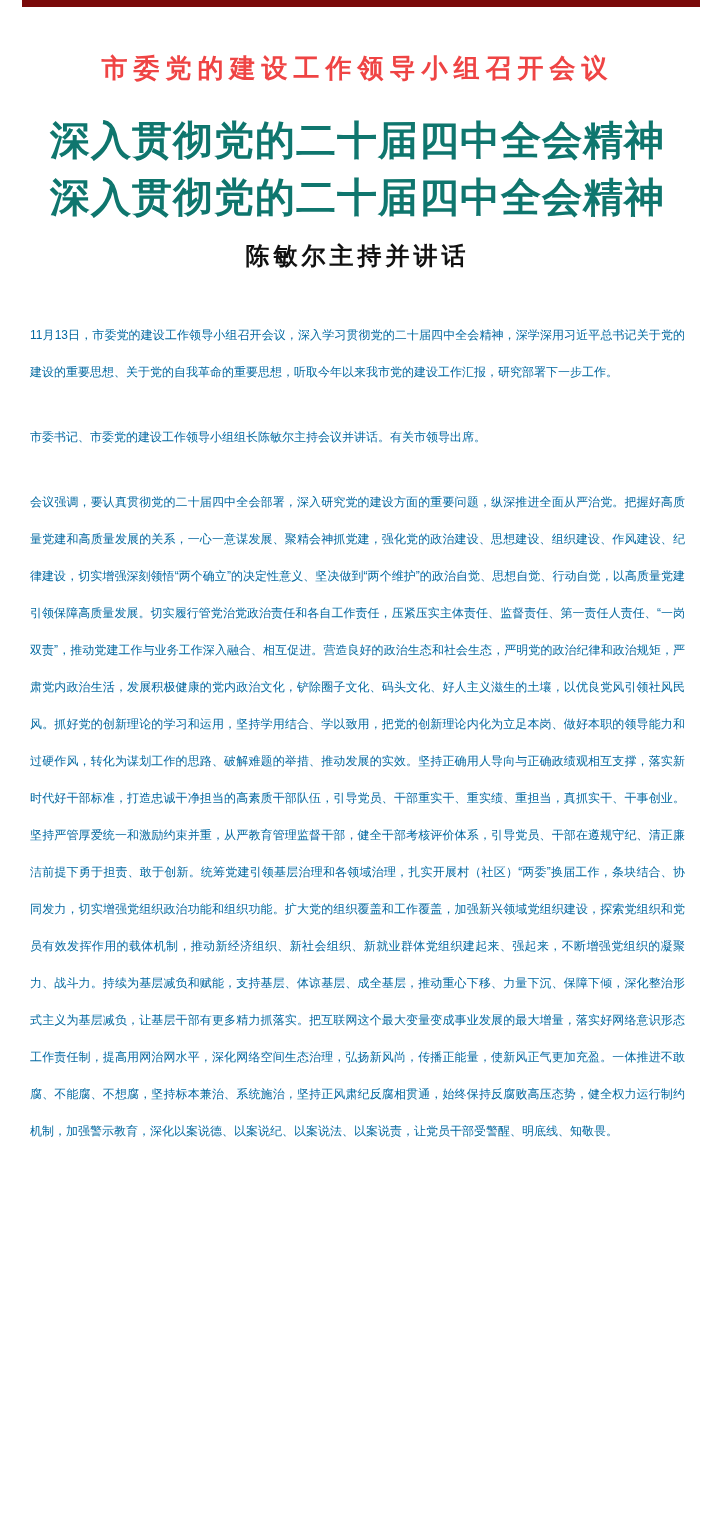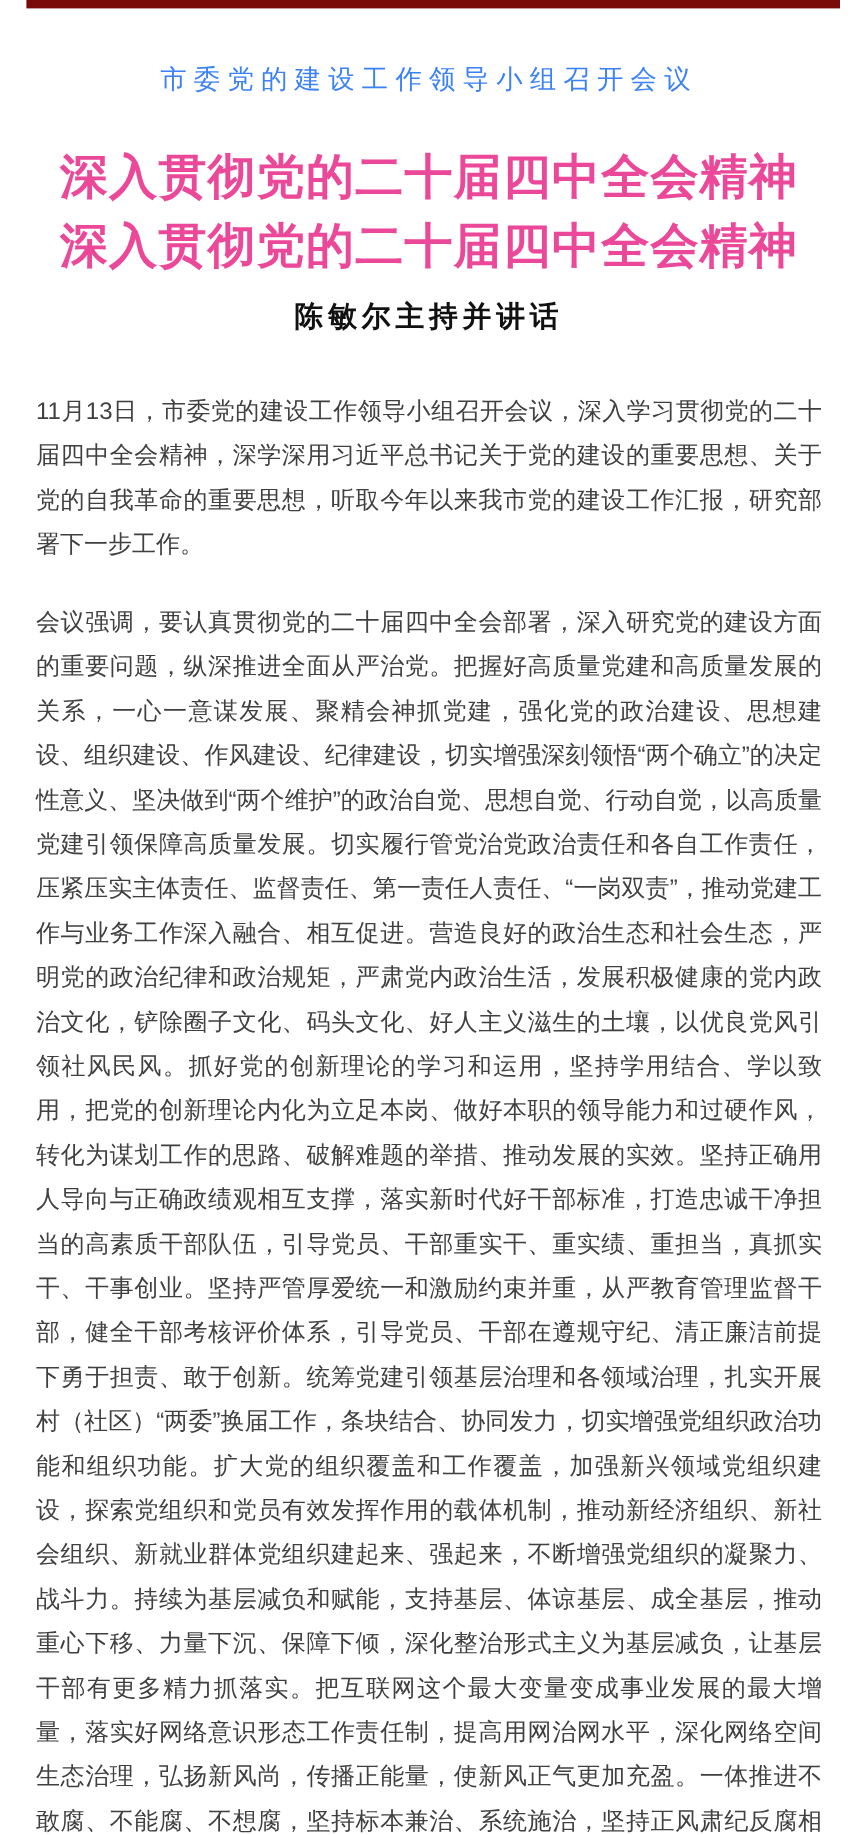--- a/index.html
+++ b/index.html
@@ -18,55 +18,55 @@
     height: 7px;
     background: #7a0a0a;
     margin: 0 15px 0 22px;
   }
   .article-header {
     text-align: center;
   }
   .kicker {
     margin: 46px 20px 0;
     font-family: "Liberation Serif", "DejaVu Serif", serif;
-    font-weight: 400;
-    font-size: 22px;
+    font-weight: 700;
+    font-size: 26px;
     letter-spacing: 6px;
-    color: #3b82f6;
+    color: #ef4444;
     line-height: 1.2;
   }
   .title {
-    margin: 40px 12px 0;
+    margin: 28px 12px 0;
     font-family: "Liberation Serif", "DejaVu Serif", serif;
     font-weight: 600;
     font-size: 40px;
     line-height: 57px;
     letter-spacing: 1px;
-    color: #ec4899;
+    color: #0f766e;
   }
   .title .title-line {
     display: block;
   }
   .byline {
     margin: 16px 20px 0;
-    font-family: Liberation Sans, sans-serif;
+    font-family: Liberation Mono, monospace;
     font-weight: 700;
     font-size: 24px;
     letter-spacing: 4px;
     color: #111111;
     line-height: 1.3;
   }
   .article-body {
     padding: 44px 30px 36px;
   }
   .article-body p {
     margin: 0 0 28px 0;
-    font-size: 20px;
+    font-size: 12px;
     line-height: 37px;
-    color: #404040;
+    color: #0369a1;
     text-align: justify;
   }
   .article-body p:last-child {
     margin-bottom: 0;
   }
 </style>
 </head>
 <body>
 
 <div class="page">
@@ -77,17 +77,18 @@
     <h2 class="kicker">市委党的建设工作领导小组召开会议</h2>
     <h1 class="title">
       <span class="title-line">深入贯彻党的二十届四中全会精神</span>
       <span class="title-line">深入贯彻党的二十届四中全会精神</span>
     </h1>
     <div class="byline">陈敏尔主持并讲话</div>
   </header>
 
   <main class="article-body">
     <p>11月13日，市委党的建设工作领导小组召开会议，深入学习贯彻党的二十届四中全会精神，深学深用习近平总书记关于党的建设的重要思想、关于党的自我革命的重要思想，听取今年以来我市党的建设工作汇报，研究部署下一步工作。</p>
+    <p>市委书记、市委党的建设工作领导小组组长陈敏尔主持会议并讲话。有关市领导出席。</p>
     <p>会议强调，要认真贯彻党的二十届四中全会部署，深入研究党的建设方面的重要问题，纵深推进全面从严治党。把握好高质量党建和高质量发展的关系，一心一意谋发展、聚精会神抓党建，强化党的政治建设、思想建设、组织建设、作风建设、纪律建设，切实增强深刻领悟“两个确立”的决定性意义、坚决做到“两个维护”的政治自觉、思想自觉、行动自觉，以高质量党建引领保障高质量发展。切实履行管党治党政治责任和各自工作责任，压紧压实主体责任、监督责任、第一责任人责任、“一岗双责”，推动党建工作与业务工作深入融合、相互促进。营造良好的政治生态和社会生态，严明党的政治纪律和政治规矩，严肃党内政治生活，发展积极健康的党内政治文化，铲除圈子文化、码头文化、好人主义滋生的土壤，以优良党风引领社风民风。抓好党的创新理论的学习和运用，坚持学用结合、学以致用，把党的创新理论内化为立足本岗、做好本职的领导能力和过硬作风，转化为谋划工作的思路、破解难题的举措、推动发展的实效。坚持正确用人导向与正确政绩观相互支撑，落实新时代好干部标准，打造忠诚干净担当的高素质干部队伍，引导党员、干部重实干、重实绩、重担当，真抓实干、干事创业。坚持严管厚爱统一和激励约束并重，从严教育管理监督干部，健全干部考核评价体系，引导党员、干部在遵规守纪、清正廉洁前提下勇于担责、敢于创新。统筹党建引领基层治理和各领域治理，扎实开展村（社区）“两委”换届工作，条块结合、协同发力，切实增强党组织政治功能和组织功能。扩大党的组织覆盖和工作覆盖，加强新兴领域党组织建设，探索党组织和党员有效发挥作用的载体机制，推动新经济组织、新社会组织、新就业群体党组织建起来、强起来，不断增强党组织的凝聚力、战斗力。持续为基层减负和赋能，支持基层、体谅基层、成全基层，推动重心下移、力量下沉、保障下倾，深化整治形式主义为基层减负，让基层干部有更多精力抓落实。把互联网这个最大变量变成事业发展的最大增量，落实好网络意识形态工作责任制，提高用网治网水平，深化网络空间生态治理，弘扬新风尚，传播正能量，使新风正气更加充盈。一体推进不敢腐、不能腐、不想腐，坚持标本兼治、系统施治，坚持正风肃纪反腐相贯通，始终保持反腐败高压态势，健全权力运行制约机制，加强警示教育，深化以案说德、以案说纪、以案说法、以案说责，让党员干部受警醒、明底线、知敬畏。</p>
 
   </main>
 
 </div>
 
 </body></html>

